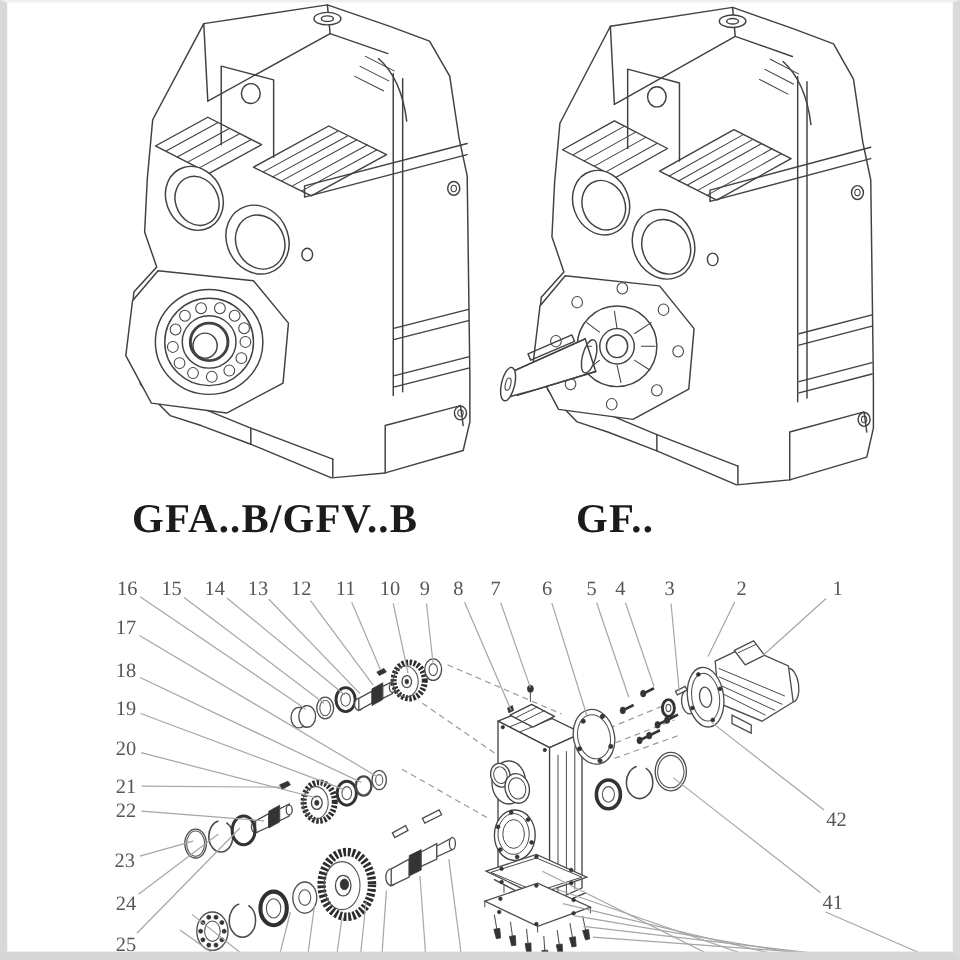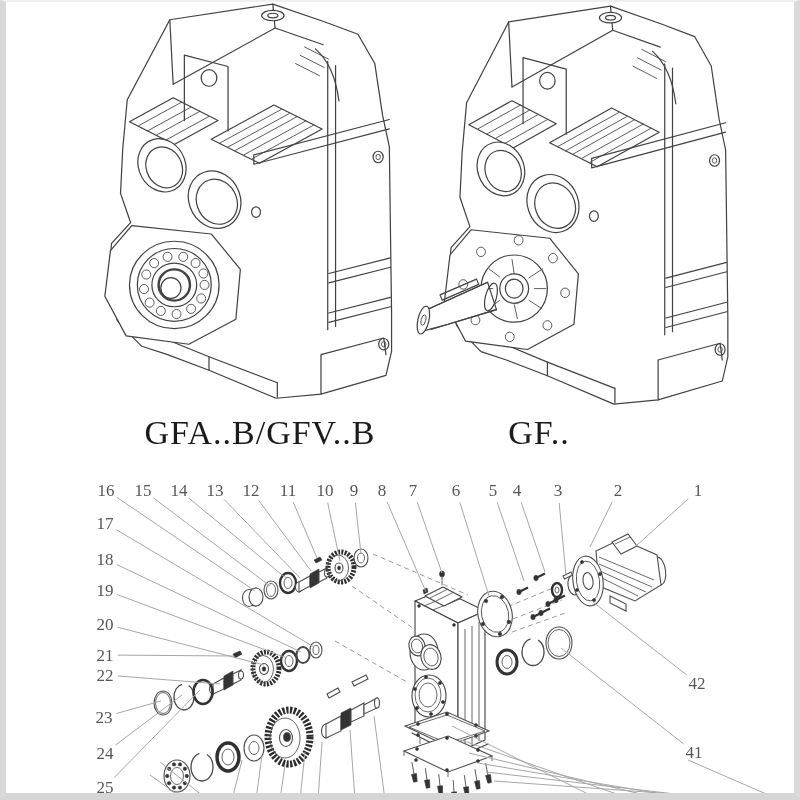--- a/index.html
+++ b/index.html
@@ -1,24 +1,24 @@
 <!DOCTYPE html>
 <html><head>
 <meta charset="utf-8">
 <style>
   html,body{margin:0;padding:0;background:#ffffff;}
   .page{position:relative;width:800px;height:800px;background:#ffffff;overflow:hidden;
         font-family:"Liberation Serif",serif;}
   .page-edge{position:absolute;inset:0;pointer-events:none;
         border-left:6px solid #d8d8d8;border-right:6px solid #dadada;
         border-bottom:7px solid #d6d6d6;border-top:2px solid #efefef;}
-  .model-label{position:absolute;font-weight:normal;font-size:34px;letter-spacing:1px;
-        color:#1b1b1b;text-align:center;white-space:nowrap;}
+  .model-label{position:absolute;font-weight:bold;font-size:34px;letter-spacing:1px;
+        color:#1b1b1b;white-space:nowrap;}
   #label-left{left:110px;top:414px;width:300px;}
-  #label-right{left:458px;top:414px;width:162px;}
+  #label-right{left:480px;top:414px;width:162px;}
   svg{position:absolute;left:0;top:0;}
   
   .ln{fill:none;stroke:#424242;stroke-width:1.1;stroke-linejoin:round;stroke-linecap:round;}
   .lnw{fill:#ffffff;stroke:#424242;stroke-width:1.1;stroke-linejoin:round;}
   .lnt{fill:none;stroke:#424242;stroke-width:.8;}
   
   .p{fill:#ffffff;stroke:#4d4d4d;stroke-width:1.1;}
   .pt{fill:none;stroke:#555;stroke-width:.9;}
   .pd{fill:#343434;stroke:#343434;stroke-width:.6;}
   .pb{fill:#ffffff;stroke:#333;stroke-width:2.4;}

